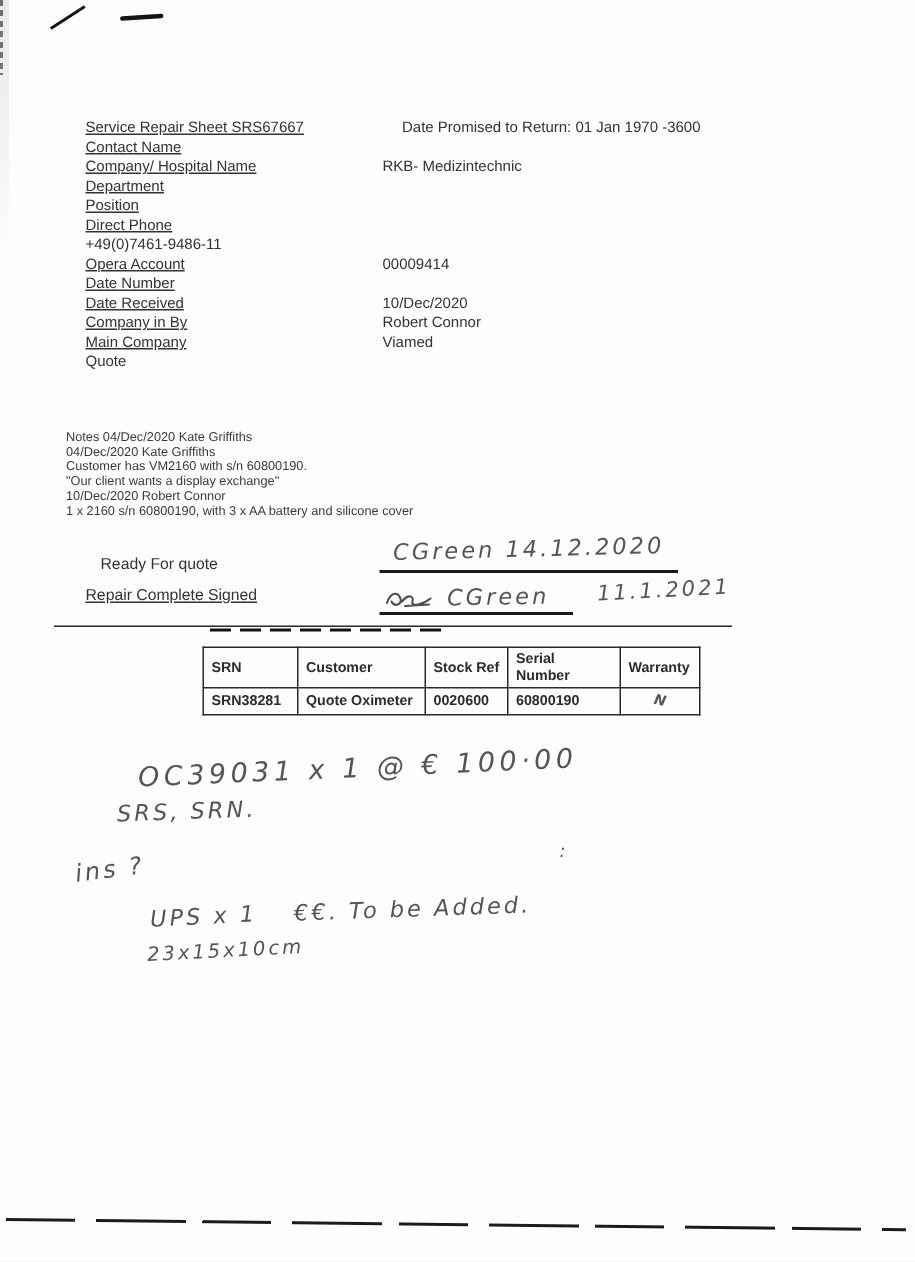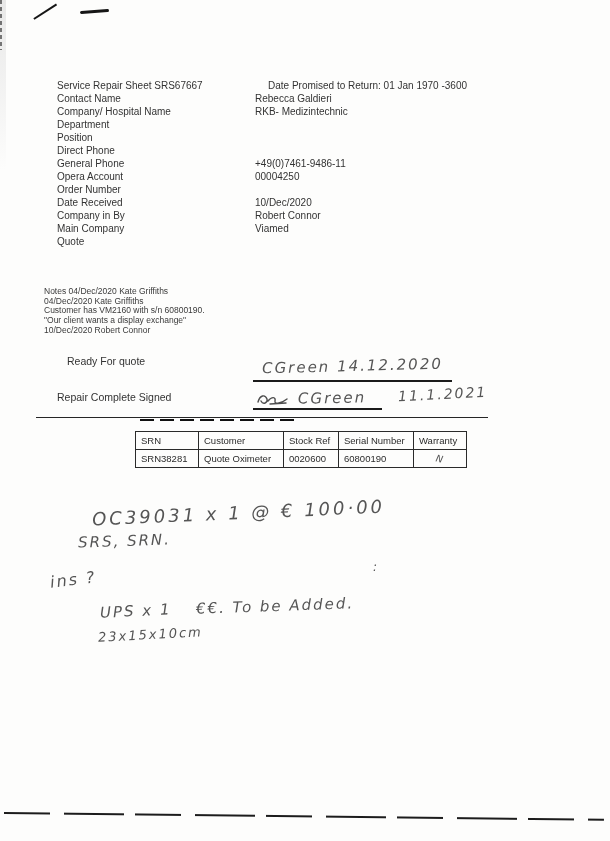--- a/index.html
+++ b/index.html
@@ -3,35 +3,35 @@
 <meta charset="utf-8">
 <style>
   html,body{margin:0;padding:0;background:#e8e8e8;}
   .page{
     position:relative;width:610px;height:841px;background:#fdfdfc;
     font-family:"Liberation Sans",sans-serif;color:#2e2e2e;overflow:hidden;
   }
   
   .form-block{position:absolute;left:57px;top:79px;width:500px;}
   .frow{display:flex;height:13px;font-size:10px;line-height:13px;color:#333;}
-  .frow .flabel{width:198px;flex:0 0 198px;}
+  .frow .flabel{width:198px;flex:0 0 198px;text-decoration:underline;}
   .frow .fvalue{flex:1;}
   .frow.header-row .fvalue{padding-left:13px;}
   
   .notes-block{position:absolute;left:44px;top:287px;width:420px;font-size:8.5px;line-height:9.7px;color:#3a3a3a;}
   
   .label-md{position:absolute;font-size:10.5px;color:#333;}
   .sig-line{position:absolute;height:2px;background:#1b1b1b;}
   .hw{position:absolute;font-family:"DejaVu Sans",sans-serif;font-style:italic;color:#555;white-space:nowrap;}
   .divider{position:absolute;left:36px;top:417px;width:452px;height:1.4px;background:#262626;}
   .divider2{position:absolute;left:140px;top:419px;width:155px;height:1.6px;
     background:repeating-linear-gradient(90deg,#111 0 14px,transparent 14px 20px);}
   
   .sr-table{position:absolute;left:135px;top:431px;border-collapse:collapse;font-size:9.5px;color:#2b2b2b;}
-  .sr-table td,.sr-table th{border:1.3px solid #2a2a2a;padding:2px 5px;font-weight:normal;text-align:left;height:13px;}
+  .sr-table td,.sr-table th{border:1.3px solid #2a2a2a;padding:2px 5px;font-weight:bold;text-align:left;height:13px;}
   .col-srn{width:52px}.col-eq{width:74px}.col-sr{width:44px}.col-sn{width:64px}.col-w{width:42px}
   .warranty-mark{display:inline-block;transform:rotate(12deg);font-family:"DejaVu Sans",sans-serif;font-style:italic;color:#555;}
   
   .art{position:absolute;background:#161616;}
   .art-vline{left:17px;top:8px;width:2px;height:50px;
     background:repeating-linear-gradient(180deg,#222 0 4px,transparent 4px 7px);}
   .art-slash{left:34px;top:18px;width:27px;height:2.4px;transform:rotate(-33deg);transform-origin:left center;}
   .art-dash{left:80px;top:10px;width:29px;height:3px;transform:rotate(-4deg);border-radius:2px;}
   .art-smudge{position:absolute;left:0;top:0;width:6px;height:170px;
     background:linear-gradient(180deg,#cfcfcf,#e9e9e9 60%,transparent);opacity:.45;}
@@ -50,48 +50,46 @@
   <div class="art art-dash"></div>
   <div class="art-bottom"></div>
 
   <div class="form-block">
     <div class="frow header-row">
       <span class="flabel">Service Repair Sheet SRS67667</span>
       <span class="fvalue">Date Promised to Return: 01 Jan 1970 -3600</span>
     </div>
     <div class="frow">
       <span class="flabel">Contact Name</span>
-      <span class="fvalue">Rebecca Galdieri</span>
     </div>
     <div class="frow">
       <span class="flabel">Company/ Hospital Name</span>
       <span class="fvalue">RKB- Medizintechnic</span>
     </div>
     <div class="frow">
       <span class="flabel">Department</span>
       <span class="fvalue"></span>
     </div>
     <div class="frow">
       <span class="flabel">Position</span>
       <span class="fvalue"></span>
     </div>
     <div class="frow">
       <span class="flabel">Direct Phone</span>
       <span class="fvalue"></span>
     </div>
     <div class="frow">
-      <span class="flabel">General Phone</span>
       <span class="fvalue">+49(0)7461-9486-11</span>
     </div>
     <div class="frow">
       <span class="flabel">Opera Account</span>
-      <span class="fvalue">00004250</span>
+      <span class="fvalue">00009414</span>
     </div>
     <div class="frow">
-      <span class="flabel">Order Number</span>
+      <span class="flabel">Date Number</span>
       <span class="fvalue"></span>
     </div>
     <div class="frow">
       <span class="flabel">Date Received</span>
       <span class="fvalue">10/Dec/2020</span>
     </div>
     <div class="frow">
       <span class="flabel">Company in By</span>
       <span class="fvalue">Robert Connor</span>
     </div>
@@ -103,27 +101,28 @@
       <span class="fvalue">Quote</span>
     </div>
   </div>
 
   <div class="notes-block">
     <div>Notes 04/Dec/2020 Kate Griffiths</div>
     <div>04/Dec/2020 Kate Griffiths</div>
     <div>Customer has VM2160 with s/n 60800190.</div>
     <div>"Our client wants a display exchange"</div>
     <div>10/Dec/2020 Robert Connor</div>
+    <div>1 x 2160 s/n 60800190, with 3 x AA battery and silicone cover</div>
   </div>
 
-  <div class="label-md" style="left:57px;top:355px;padding-left:10px;">Ready For quote</div>
+  <div class="label-md" style="left:57px;top:370px;padding-left:10px;">Ready For quote</div>
   <div class="sig-line" style="left:253px;top:380px;width:199px;"></div>
   <div class="hw" style="left:262px;top:357px;font-size:15px;letter-spacing:2px;transform:rotate(-1.5deg);">CGreen  14.12.2020</div>
 
-  <div class="label-md" style="left:57px;top:391px;">Repair Complete Signed</div>
+  <div class="label-md" style="left:57px;top:391px;text-decoration:underline;">Repair Complete Signed</div>
   <div class="sig-line" style="left:253px;top:408px;width:129px;"></div>
   <svg class="sig-scribble" width="34" height="16" viewBox="0 0 34 16">
     <path d="M2,10 C4,3 9,2 11,7 C12,11 7,13 5,9 M12,9 C16,4 20,5 19,9 C18,13 26,11 31,7 M14,12 L30,11" fill="none" stroke="#4e4e4e" stroke-width="1.4" stroke-linecap="round"></path>
   </svg>
   <div class="hw" style="left:298px;top:389px;font-size:15px;letter-spacing:2px;transform:rotate(-1deg);">CGreen</div>
   <div class="hw" style="left:398px;top:386px;font-size:14px;letter-spacing:2px;transform:rotate(-3deg);">11.1.2021</div>
 
   <div class="divider"></div>
   <div class="divider2"></div>
 

